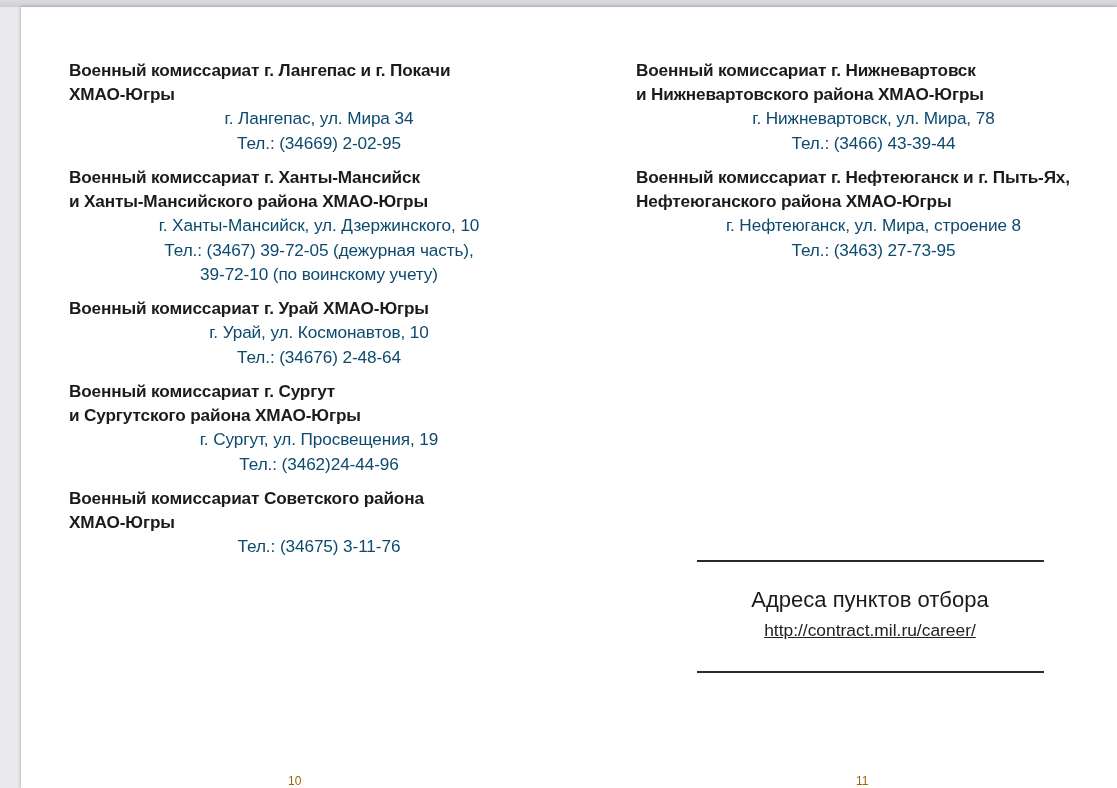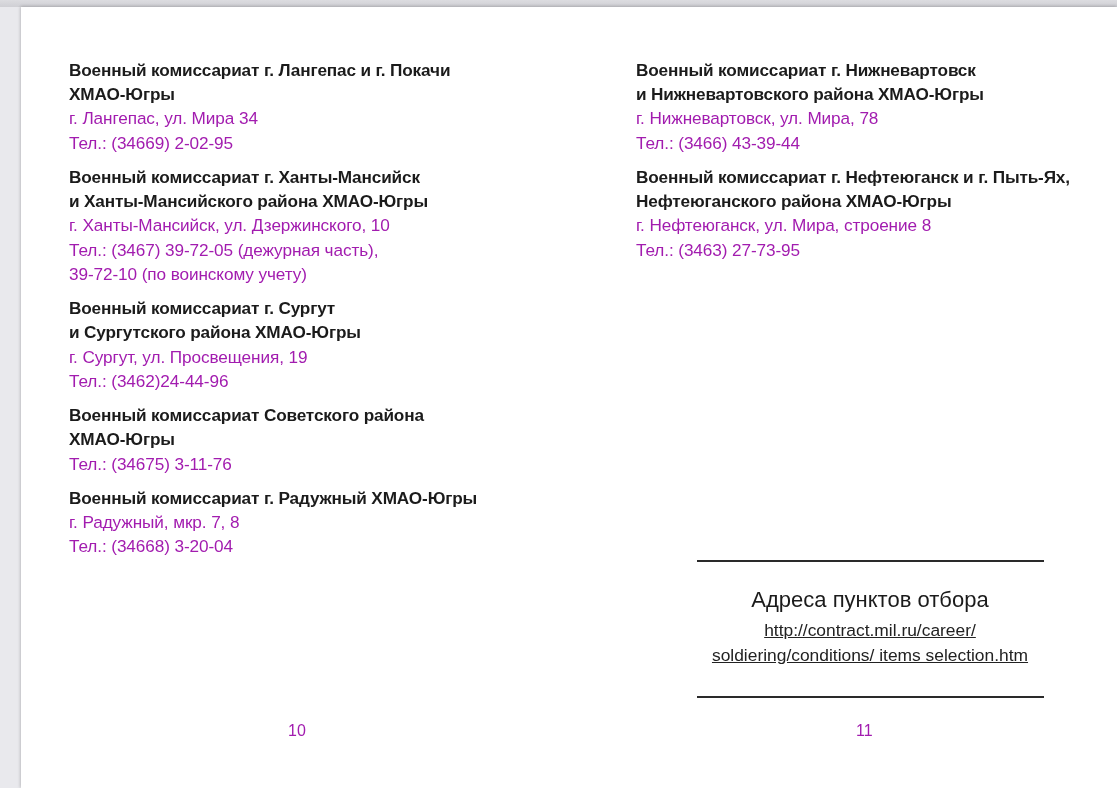--- a/index.html
+++ b/index.html
@@ -40,21 +40,22 @@
     .entry { margin-bottom: 10.2px; }
     .entry .title {
       font-weight: bold;
       display: block;
       white-space: pre-line;
       letter-spacing: -0.15px;
     }
     .entry .line {
       display: block;
       letter-spacing: -0.1px;
-      color: #a21caf;
+      color: #0c4a6e;
+      text-align: center;
     }
     .selection {
       position: absolute;
       left: 650px;
       top: 560px;
       width: 440px;
       text-align: center;
       color: #1b1b1b;
     }
     .rule {
@@ -72,23 +73,23 @@
     .sel-url {
       font-size: 17.4px;
       line-height: 25px;
       margin-top: 6px;
       margin-bottom: 28px;
       color: #222;
       text-decoration: underline;
     }
     .page-num {
       position: absolute;
-      top: 722px;
-      font-size: 16px;
-      color: #a21caf;
+      top: 774px;
+      font-size: 12px;
+      color: #a16207;
     }
     .pn-left { left: 288px; }
     .pn-right { left: 856px; }
   </style>
 </head>
 <body>
 
 <div class="topbar"></div>
 
 <div class="page"></div>
@@ -101,34 +102,34 @@
     <span class="line">Тел.: (34669) 2-02-95</span>
   </div>
   <div class="entry">
     <span class="title">Военный комиссариат г. Ханты-Мансийск
 и Ханты-Мансийского района ХМАО-Югры</span>
     <span class="line">г. Ханты-Мансийск, ул. Дзержинского, 10</span>
     <span class="line">Тел.: (3467) 39-72-05 (дежурная часть),</span>
     <span class="line">39-72-10 (по воинскому учету)</span>
   </div>
   <div class="entry">
+    <span class="title">Военный комиссариат г. Урай ХМАО-Югры</span>
+    <span class="line">г. Урай, ул. Космонавтов, 10</span>
+    <span class="line">Тел.: (34676) 2-48-64</span>
+  </div>
+  <div class="entry">
     <span class="title">Военный комиссариат г. Сургут
 и Сургутского района ХМАО-Югры</span>
     <span class="line">г. Сургут, ул. Просвещения, 19</span>
     <span class="line">Тел.: (3462)24-44-96</span>
   </div>
   <div class="entry">
     <span class="title">Военный комиссариат Советского района
 ХМАО-Югры</span>
     <span class="line">Тел.: (34675) 3-11-76</span>
-  </div>
-  <div class="entry">
-    <span class="title">Военный комиссариат г. Радужный ХМАО-Югры</span>
-    <span class="line">г. Радужный, мкр. 7, 8</span>
-    <span class="line">Тел.: (34668) 3-20-04</span>
   </div>
 </div>
 
 <div class="column col-right">
   <div class="entry">
     <span class="title">Военный комиссариат г. Нижневартовск
 и Нижневартовского района ХМАО-Югры</span>
     <span class="line">г. Нижневартовск, ул. Мира, 78</span>
     <span class="line">Тел.: (3466) 43-39-44</span>
   </div>
@@ -138,19 +139,18 @@
     <span class="line">г. Нефтеюганск, ул. Мира, строение 8</span>
     <span class="line">Тел.: (3463) 27-73-95</span>
   </div>
 </div>
 
 <div class="selection">
   <div class="rule"></div>
   <div class="sel-title">Адреса пунктов отбора</div>
   <div class="sel-url">
     <div>http://contract.mil.ru/career/</div>
-    <div>soldiering/conditions/ items selection.htm</div>
   </div>
   <div class="rule"></div>
 </div>
 
 <div class="page-num pn-left">10</div>
 <div class="page-num pn-right">11</div>
 
 </body></html>

